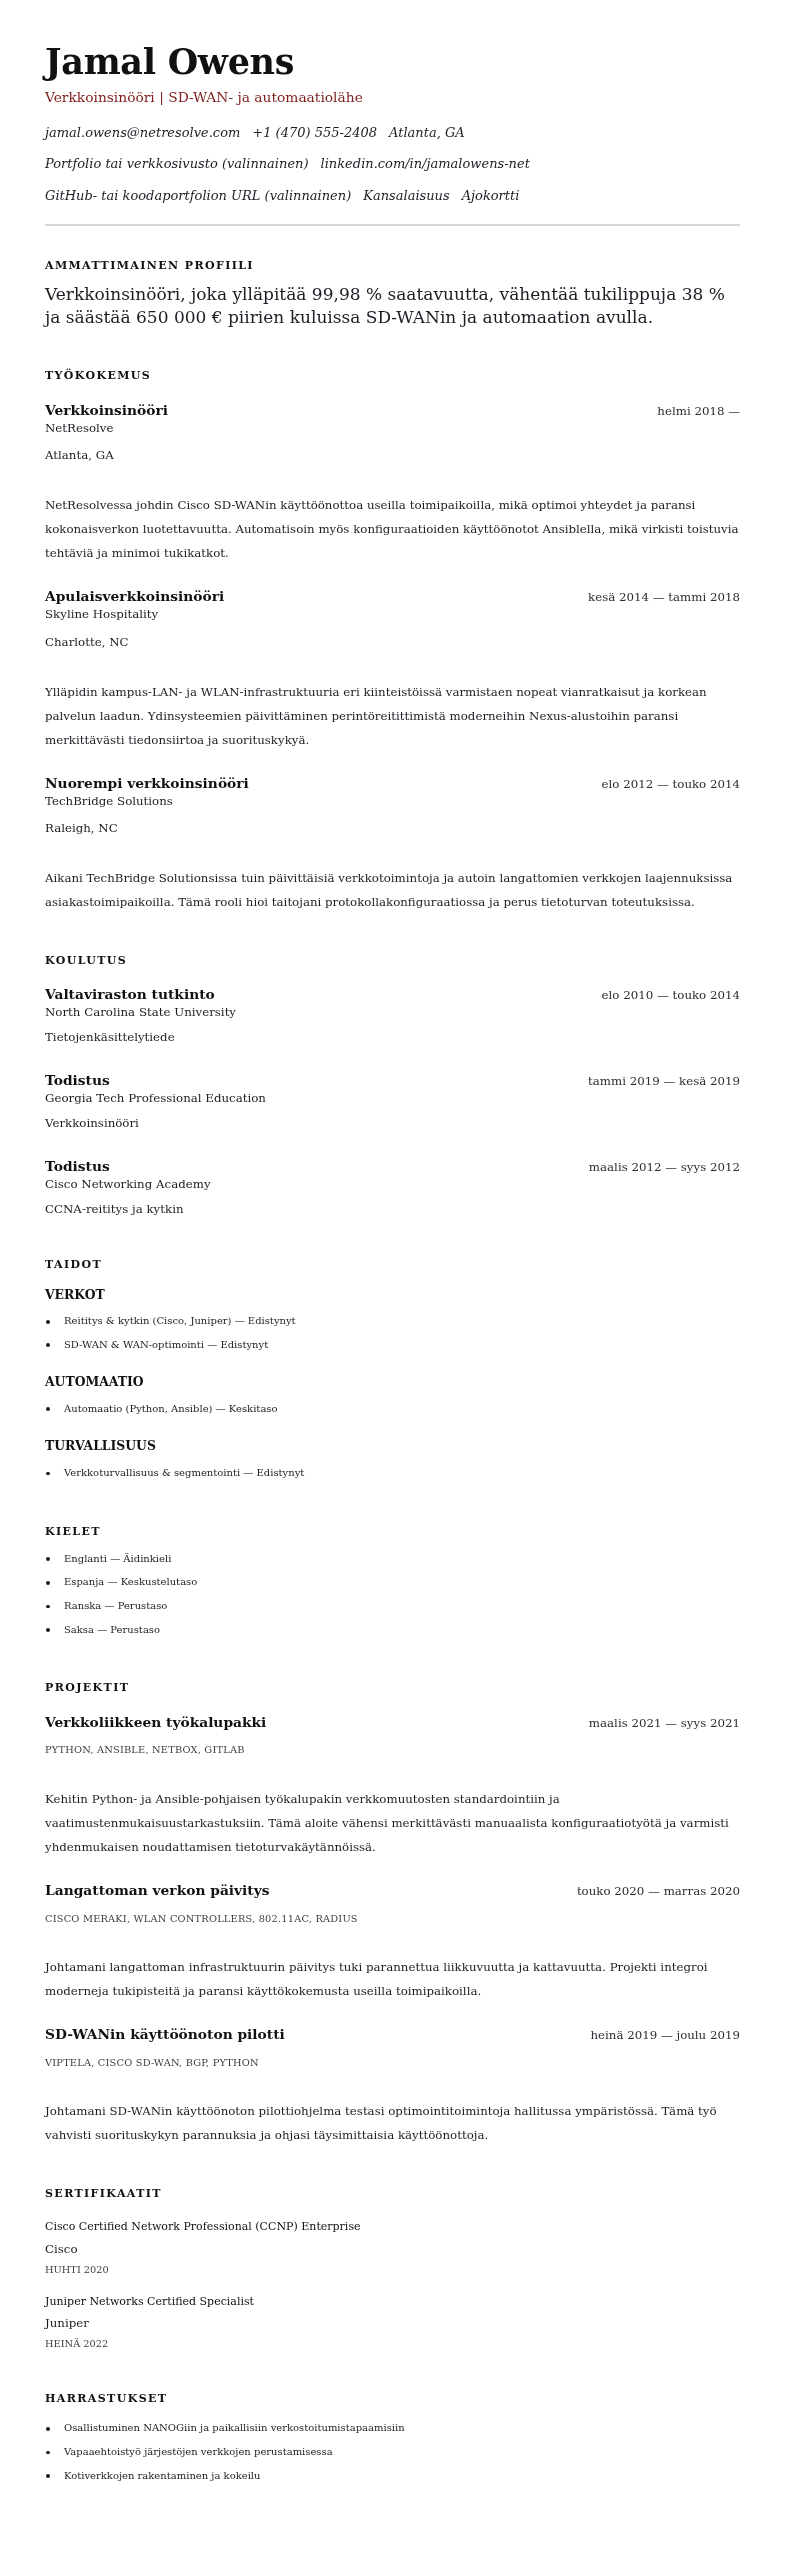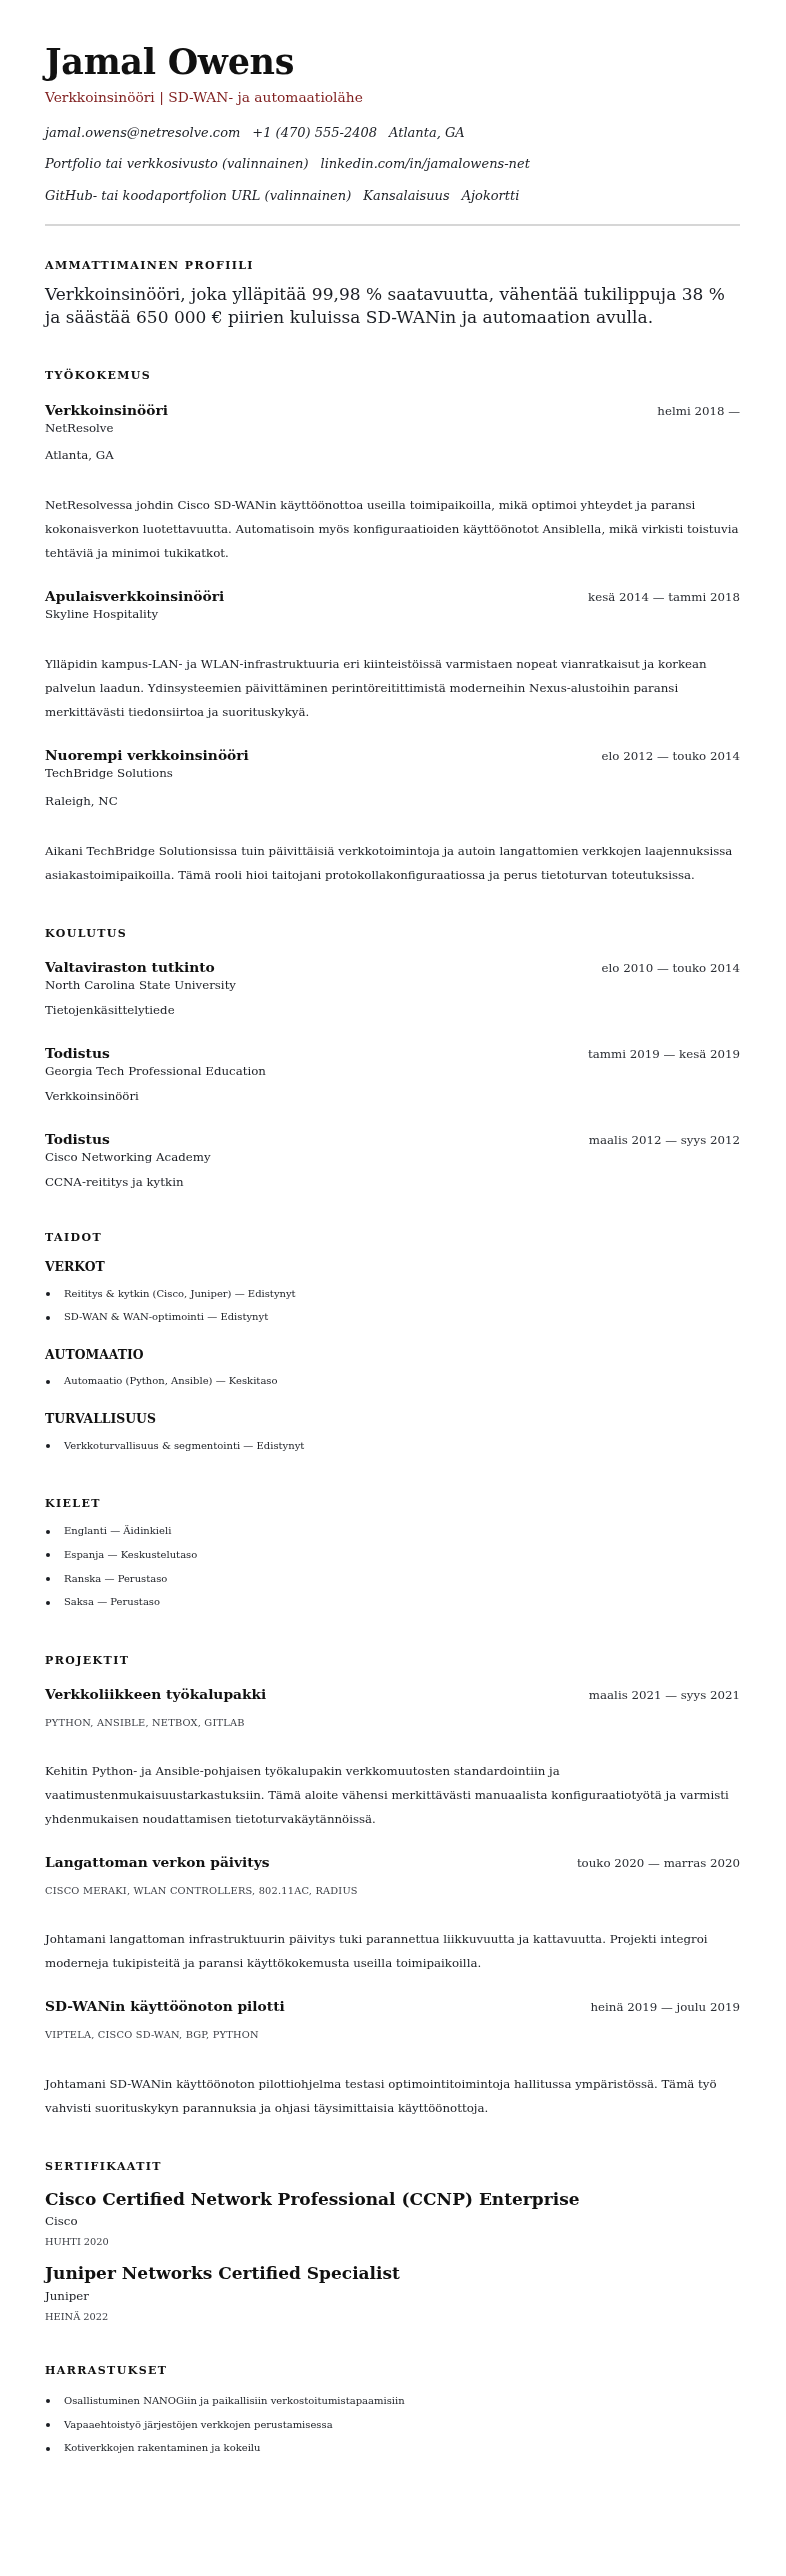--- a/index.html
+++ b/index.html
@@ -137,22 +137,22 @@
     line-height: 14.4px;
     margin-top: 11.8px;
     color: #3a3d44;
     text-transform: uppercase;
     letter-spacing: 0.2px;
   }
   .proj .entry-desc { margin-top: 29px; }
   .cert { margin-top: 18.3px; }
   .cert + .cert { margin-top: 15.7px; }
   .cert-title {
-    font-size: 17px;
-    font-weight: bold;
+    font-size: 11px;
+    font-weight: normal;
     line-height: 17px;
     color: #111111;
   }
   .cert-issuer {
     font-size: 11.8px;
     line-height: 17px;
     margin-top: 5.2px;
   }
   .cert-date {
     font-size: 9.8px;
@@ -207,20 +207,21 @@
       <div class="entry-loc">Atlanta, GA</div>
       <p class="entry-desc">NetResolvessa johdin Cisco SD-WANin käyttöönottoa useilla toimipaikoilla, mikä optimoi yhteydet ja paransi kokonaisverkon luotettavuutta. Automatisoin myös konfiguraatioiden käyttöönotot Ansiblella, mikä virkisti toistuvia tehtäviä ja minimoi tukikatkot.</p>
     </div>
 
     <div class="job">
       <div class="entry-head">
         <div class="entry-title">Apulaisverkkoinsinööri</div>
         <div class="entry-date">kesä 2014 — tammi 2018</div>
       </div>
       <div class="entry-sub">Skyline Hospitality</div>
+      <div class="entry-loc">Charlotte, NC</div>
       <p class="entry-desc">Ylläpidin kampus-LAN- ja WLAN-infrastruktuuria eri kiinteistöissä varmistaen nopeat vianratkaisut ja korkean palvelun laadun. Ydinsysteemien päivittäminen perintöreitittimistä moderneihin Nexus-alustoihin paransi merkittävästi tiedonsiirtoa ja suorituskykyä.</p>
     </div>
 
     <div class="job">
       <div class="entry-head">
         <div class="entry-title">Nuorempi verkkoinsinööri</div>
         <div class="entry-date">elo 2012 — touko 2014</div>
       </div>
       <div class="entry-sub">TechBridge Solutions</div>
       <div class="entry-loc">Raleigh, NC</div>

